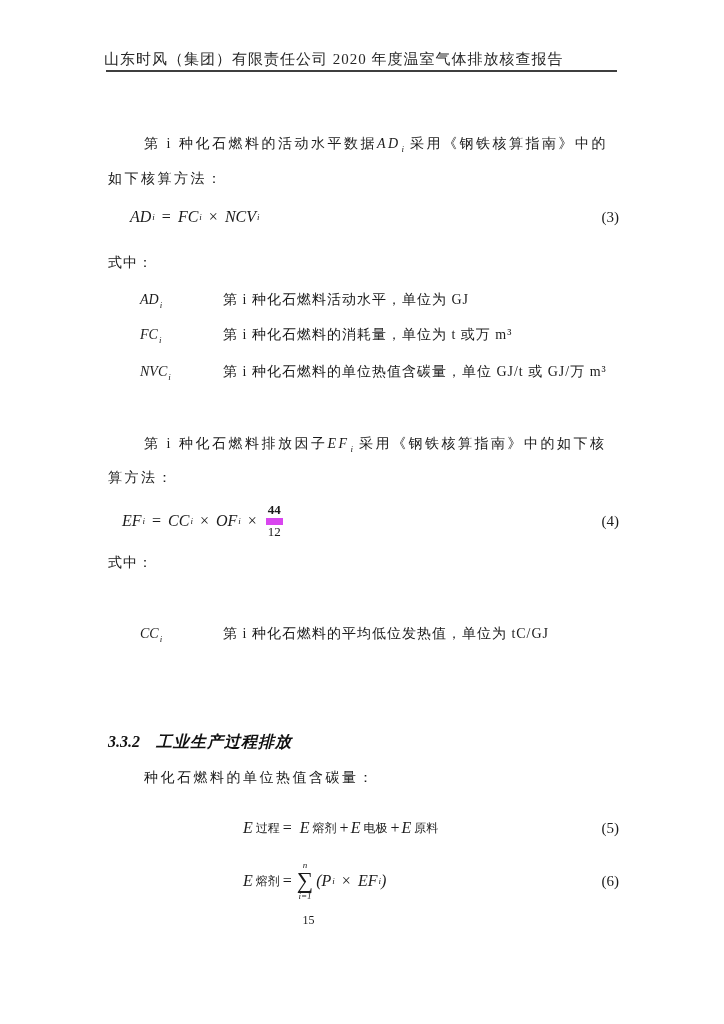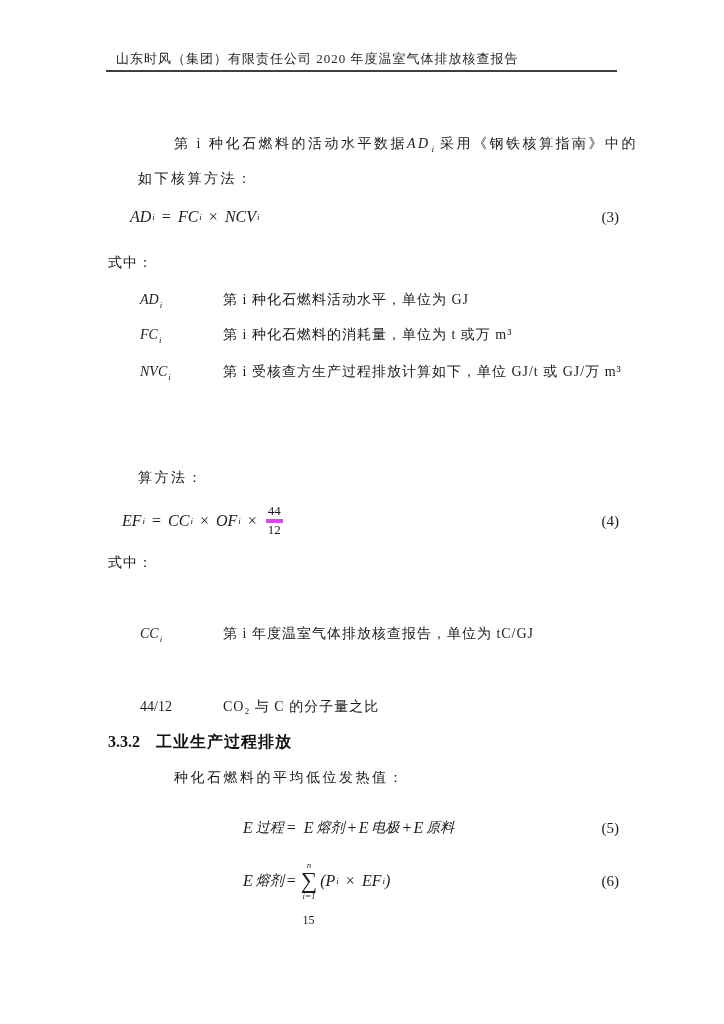--- a/index.html
+++ b/index.html
@@ -2,68 +2,69 @@
 <html><head>
 <meta charset="utf-8">
 <style>
   html, body { margin:0; padding:0; background:#ffffff; }
   .page {
     position:relative; width:724px; height:1024px; background:#ffffff;
     font-family:"Liberation Serif","DejaVu Serif",serif;
     color:#1b1b1b; overflow:hidden;
   }
   .hdr {
-    position:absolute; left:116px; top:50px; width:511px;
-    font-size:13px; letter-spacing:1px; color:#262626; white-space:nowrap;
+    position:absolute; left:104px; top:50px; width:511px;
+    font-size:15px; letter-spacing:1px; color:#262626; white-space:nowrap;
   }
   .hdr-rule {
     position:absolute; left:106px; top:70px; width:511px; height:2px;
     background:#3f3f3f;
   }
   .row {
     position:absolute; left:108px; width:511px;
     font-size:14px; letter-spacing:1px; white-space:nowrap; line-height:20px;
   }
-  .para { letter-spacing:2.5px;margin-left:30px; }
+  .para { letter-spacing:2.5px; }
   .indent { display:inline-block; margin-left:36px; }
   .term { display:inline-block; margin-left:32px; width:83px; letter-spacing:0; }
   .term-wide { width:105px; }
   .term .v { letter-spacing:0; }
   .v { font-style:italic; }
   .s {
     font-size:9px; font-style:italic; vertical-align:-4px;
     letter-spacing:0; margin-left:1px;
   }
   .csub {
-    font-size:14px; font-style:italic; vertical-align:-5px;
+    font-size:12px; vertical-align:-5px;
     letter-spacing:0; margin:0 1px 0 3px;
   }
   .frow { display:flex; align-items:center; }
   .fbody { font-size:16px; letter-spacing:0; display:inline-flex; align-items:center; }
   .ml22 { margin-left:22px; }
   .ml14 { margin-left:14px; }
   .ml135 { margin-left:135px; }
   .op { padding:0 7px; font-style:normal; }
   .op0 { padding:0 2px; font-style:normal; }
   .eqs { padding:0 8px 0 2px; font-style:normal; }
   .eq-num { margin-left:auto; font-size:15px; letter-spacing:0; }
   .frac {
     display:inline-flex; flex-direction:column; align-items:center;
     font-size:13px; line-height:1.15; vertical-align:middle; margin-left:2px;
   }
-  .frac .num { border-bottom:4px solid #d946ef; padding:0 2px; }
+  .frac .num { border-bottom:7px solid #d946ef; padding:0 2px;font-weight:bold; }
   .sum {
     display:inline-flex; flex-direction:column; align-items:center;
     line-height:1; margin:0 3px;
   }
   .sum .lim { font-size:9px; font-style:italic; letter-spacing:0; }
   .sum .sym { font-size:23px; line-height:0.95; }
   .heading {
     font-size:16px; font-weight:bold; color:#111111; letter-spacing:1px;
     font-family:"Liberation Serif","DejaVu Serif",serif;
+    font-style:italic;
   }
   .heading .num { margin-right:16px; letter-spacing:0; }
   .page-num {
     position:absolute; left:0; top:913px; width:617px; text-align:center;
     font-size:12px; letter-spacing:0;
   }
 </style>
 </head>
 <body>
 
@@ -98,23 +99,26 @@
     <span>式中：</span>
   </div>
 
   <div class="row" style="top:290px">
     <span class="term"><span class="v">AD</span><span class="s">i</span></span><span>第 i 种化石燃料活动水平，单位为 GJ</span>
   </div>
   <div class="row" style="top:325px">
     <span class="term"><span class="v">FC</span><span class="s">i</span></span><span>第 i 种化石燃料的消耗量，单位为 t 或万 m³</span>
   </div>
   <div class="row" style="top:362px">
-    <span class="term"><span class="v">NVC</span><span class="s">i</span></span><span>第 i 受核查方生产过程排放计算如下，单位 GJ/t 或 GJ/万 m³</span>
+    <span class="term"><span class="v">NVC</span><span class="s">i</span></span><span>第 i 种化石燃料的单位热值含碳量，单位 GJ/t 或 GJ/万 m³</span>
   </div>
 
+  <div class="row para" style="top:434px">
+    <span class="indent">第 i 种化石燃料排放因子 </span><span class="v">EF</span><span class="s">i</span><span> 采用《钢铁核算指南》中的如下核</span>
+  </div>
   <div class="row para" style="top:468px">
     <span>算方法：</span>
   </div>
 
   <div class="row frow" style="top:498px;height:46px">
     <span class="fbody ml14">
       <span class="v">EF</span>
         <span class="s">i</span>
         <span class="op">=</span>
         <span class="v">CC</span>
@@ -129,32 +133,29 @@
         </span>
     </span>
     <span class="eq-num">(4)</span>
   </div>
 
   <div class="row" style="top:553px">
     <span>式中：</span>
   </div>
 
   <div class="row" style="top:624px">
-    <span class="term"><span class="v">CC</span><span class="s">i</span></span><span>第 i 年度温室气体排放核查报告，单位为 tC/GJ</span>
-  </div>
-  <div class="row" style="top:697px">
-    <span class="term">44/12</span><span>CO₂ 与 C 的分子量之比</span>
+    <span class="term"><span class="v">CC</span><span class="s">i</span></span><span>第 i 种化石燃料的平均低位发热值，单位为 tC/GJ</span>
   </div>
 
   <div class="row heading" style="top:732px">
     <span class="num">3.3.2</span><span>工业生产过程排放</span>
   </div>
 
   <div class="row para" style="top:768px">
-    <span class="indent">种化石燃料的平均低位发热值：</span>
+    <span class="indent">种化石燃料的单位热值含碳量：</span>
   </div>
 
   <div class="row frow" style="top:817px;height:22px">
     <span class="fbody ml135">
       <span class="v">E</span>
         <span class="csub">过程</span>
         <span class="eqs">=</span>
         <span class="v">E</span>
         <span class="csub">熔剂</span>
         <span class="op0">+</span>

